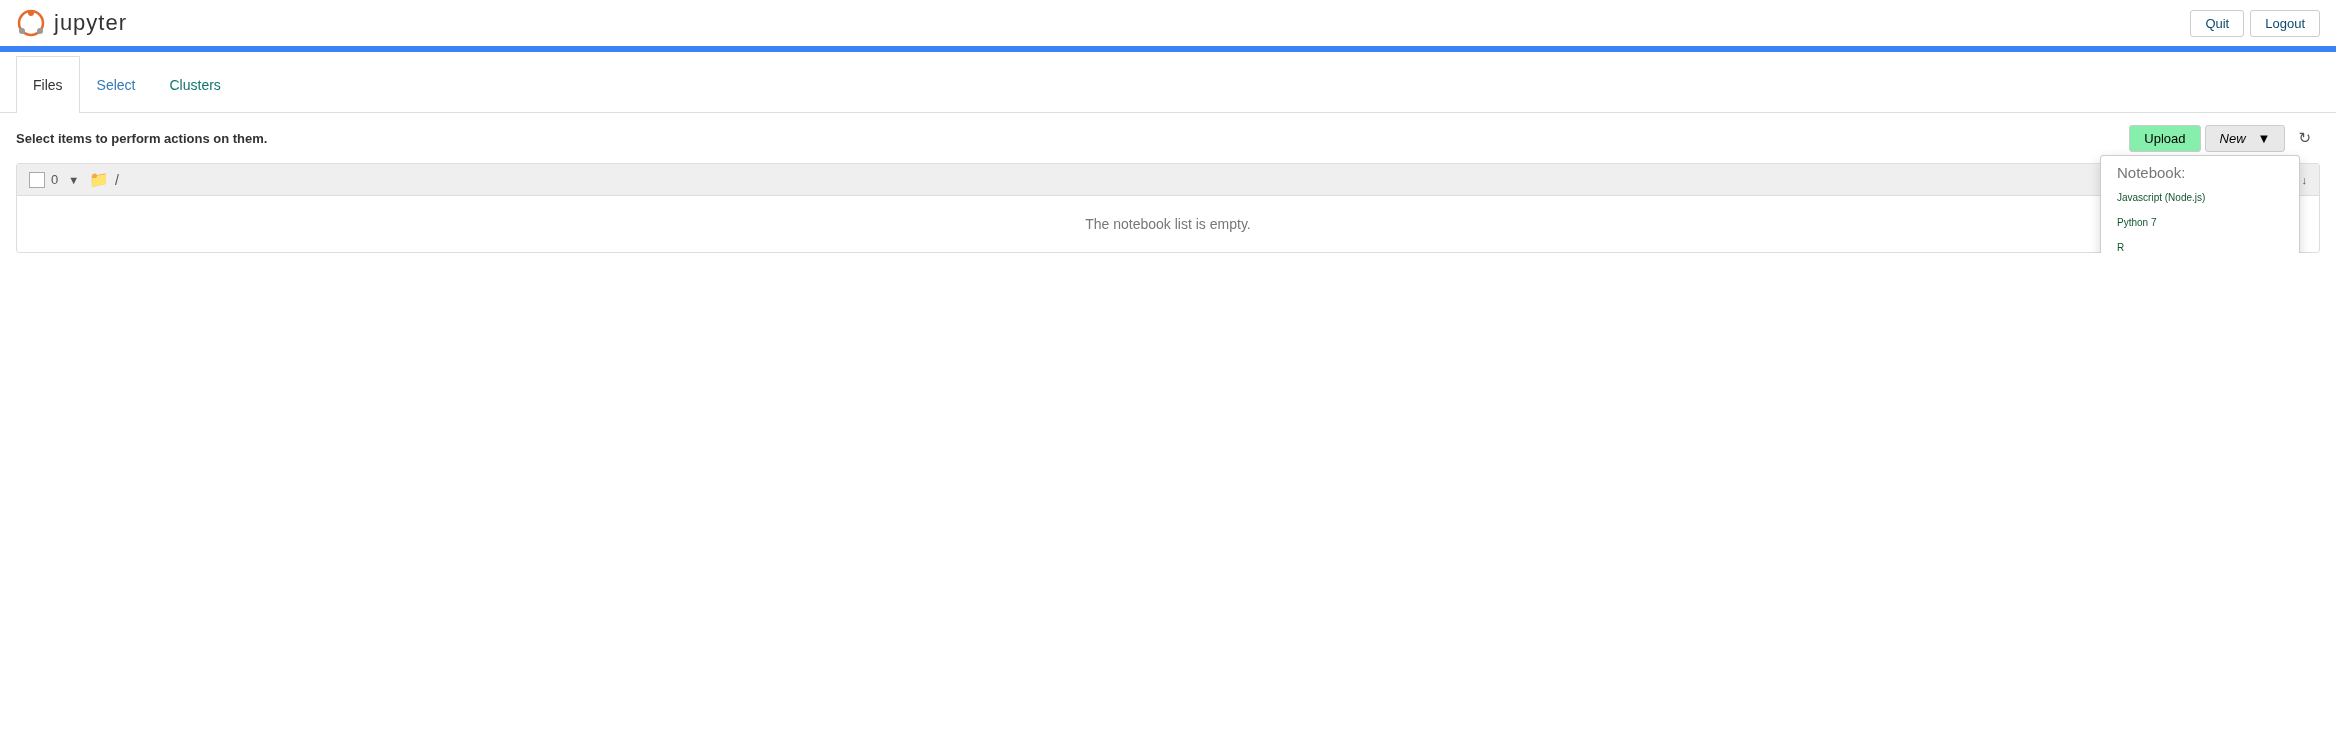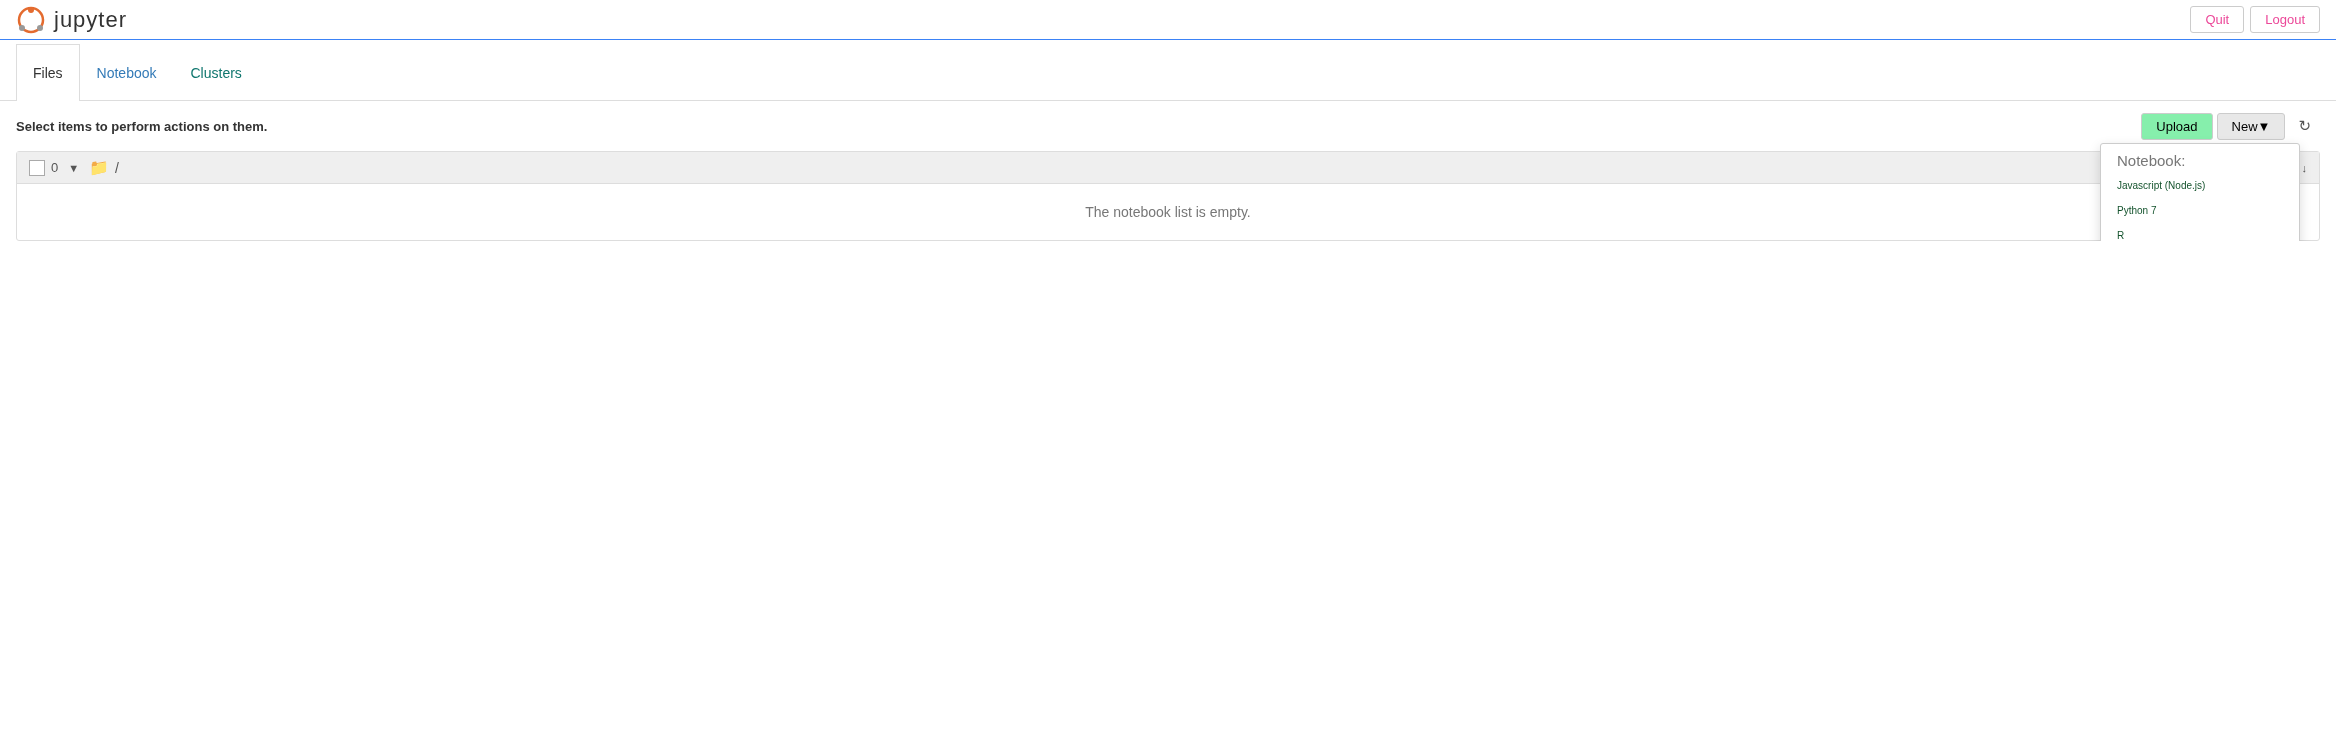--- a/index.html
+++ b/index.html
@@ -9,22 +9,22 @@
       color: #333;
       background: #fff;
     }
 
     
     .header {
       display: flex;
       align-items: center;
       justify-content: space-between;
       padding: 8px 16px;
-      border-bottom: 1px solid #3b82f6;
-      height: 40px;
+      border-bottom: 6px solid #3b82f6;
+      height: 52px;
     }
     .logo {
       display: flex;
       align-items: center;
       gap: 8px;
     }
     .logo-icon {
       width: 30px;
       height: 30px;
     }
@@ -38,21 +38,21 @@
       display: flex;
       gap: 6px;
     }
     .header-btn {
       padding: 5px 14px;
       border: 1px solid #ccc;
       background: #fff;
       border-radius: 3px;
       cursor: pointer;
       font-size: 13px;
-      color: #ec4899;
+      color: #0c4a6e;
     }
 
     
     .tabs-bar {
       display: flex;
       border-bottom: 1px solid #ddd;
       padding: 0 16px;
       margin-top: 4px;
     }
     .tab {
@@ -101,21 +101,22 @@
     }
     .new-btn {
       padding: 5px 14px;
       border: 1px solid #ccc;
       background: #e8e8e8;
       border-radius: 3px;
       cursor: pointer;
       font-size: 13px;
       display: flex;
       align-items: center;
-      gap: 0;
+      gap: 12px;
+      font-style: italic;
     }
     .refresh-btn {
       padding: 5px 8px;
       border: 1px solid transparent;
       background: transparent;
       border-radius: 3px;
       cursor: pointer;
       font-size: 15px;
       color: #555;
     }
@@ -229,21 +230,21 @@
     <button class="header-btn">Quit</button>
     <button class="header-btn">Logout</button>
   </div>
 </div>
 
 <div class="tabs-bar">
   <div class="tab active">
     <span>Files</span>
   </div>
   <div class="tab running">
-    <span>Notebook</span>
+    <span>Select</span>
   </div>
   <div class="tab clusters">
     <span>Clusters</span>
   </div>
 </div>
 
 <div class="toolbar">
   <div class="toolbar-left">Select items to perform actions on them.</div>
   <div class="toolbar-right">
     <button class="upload-btn">Upload</button>

